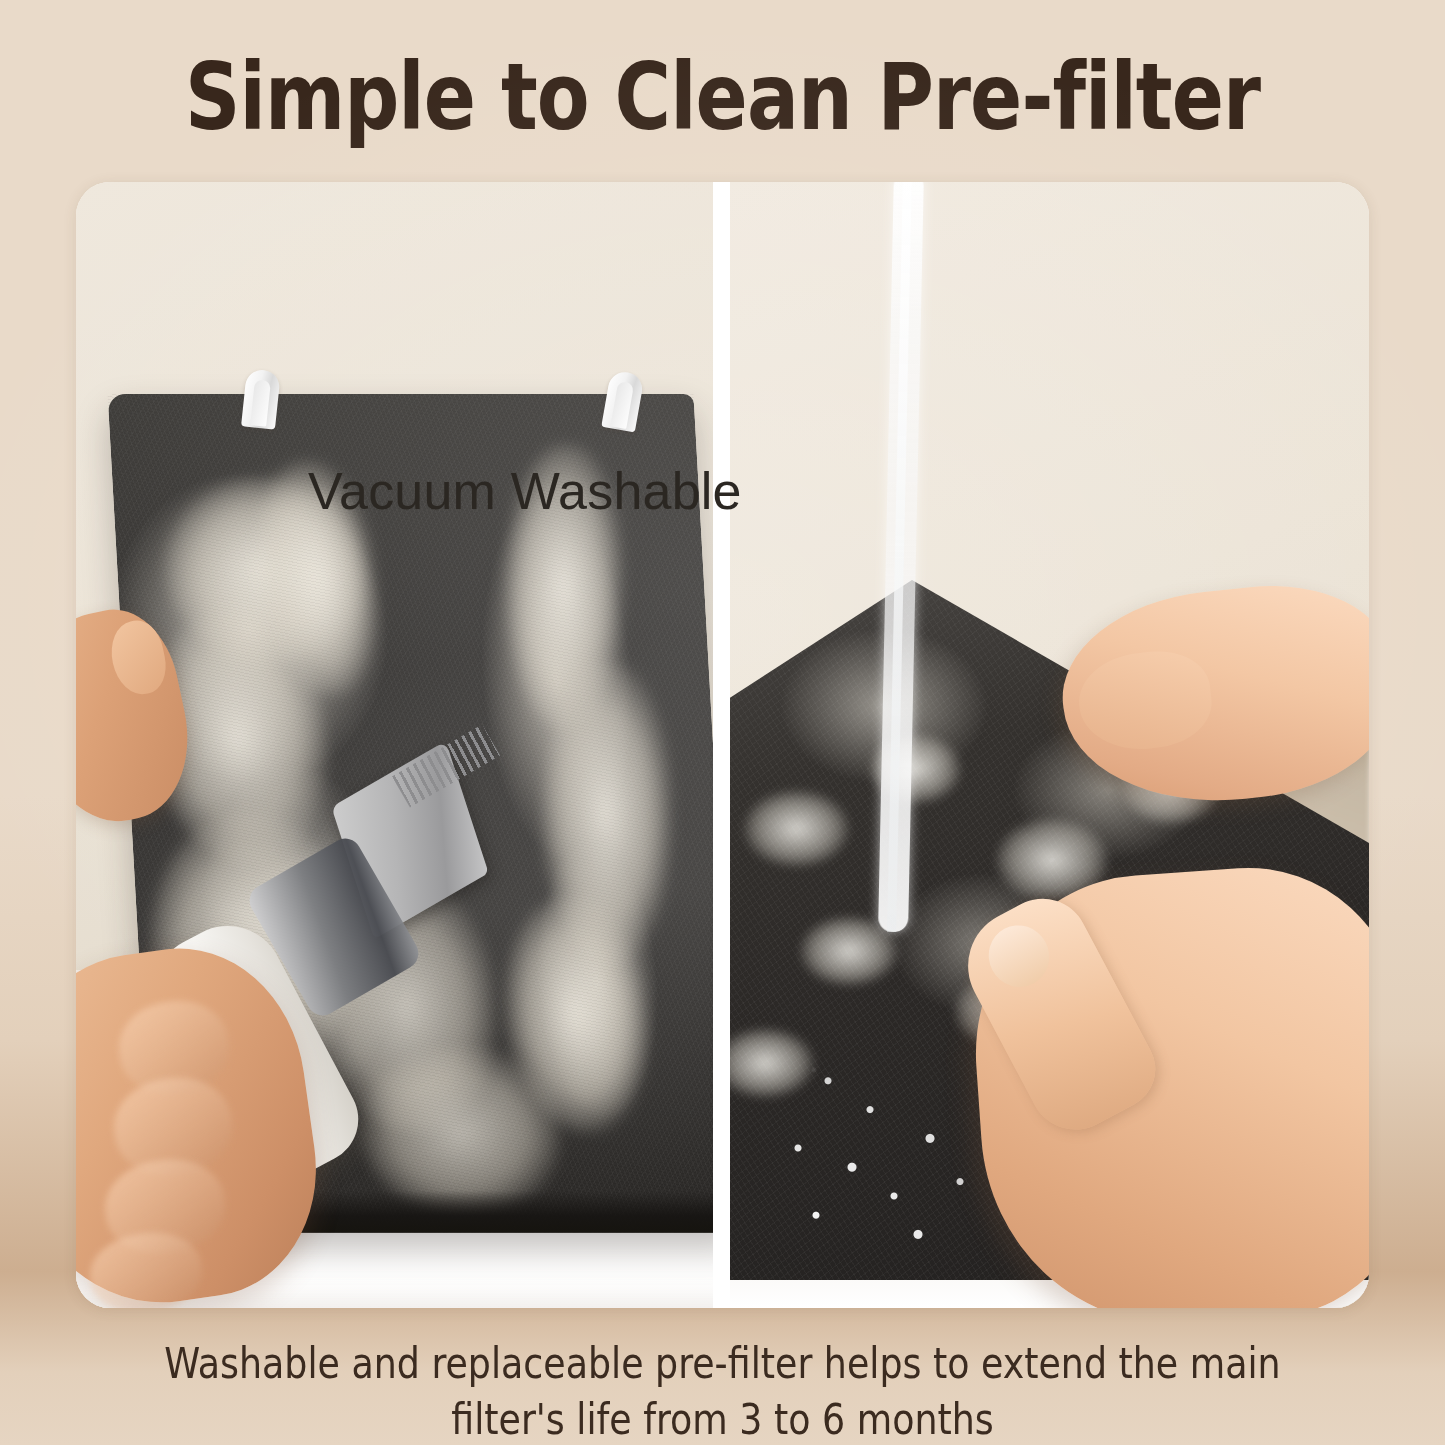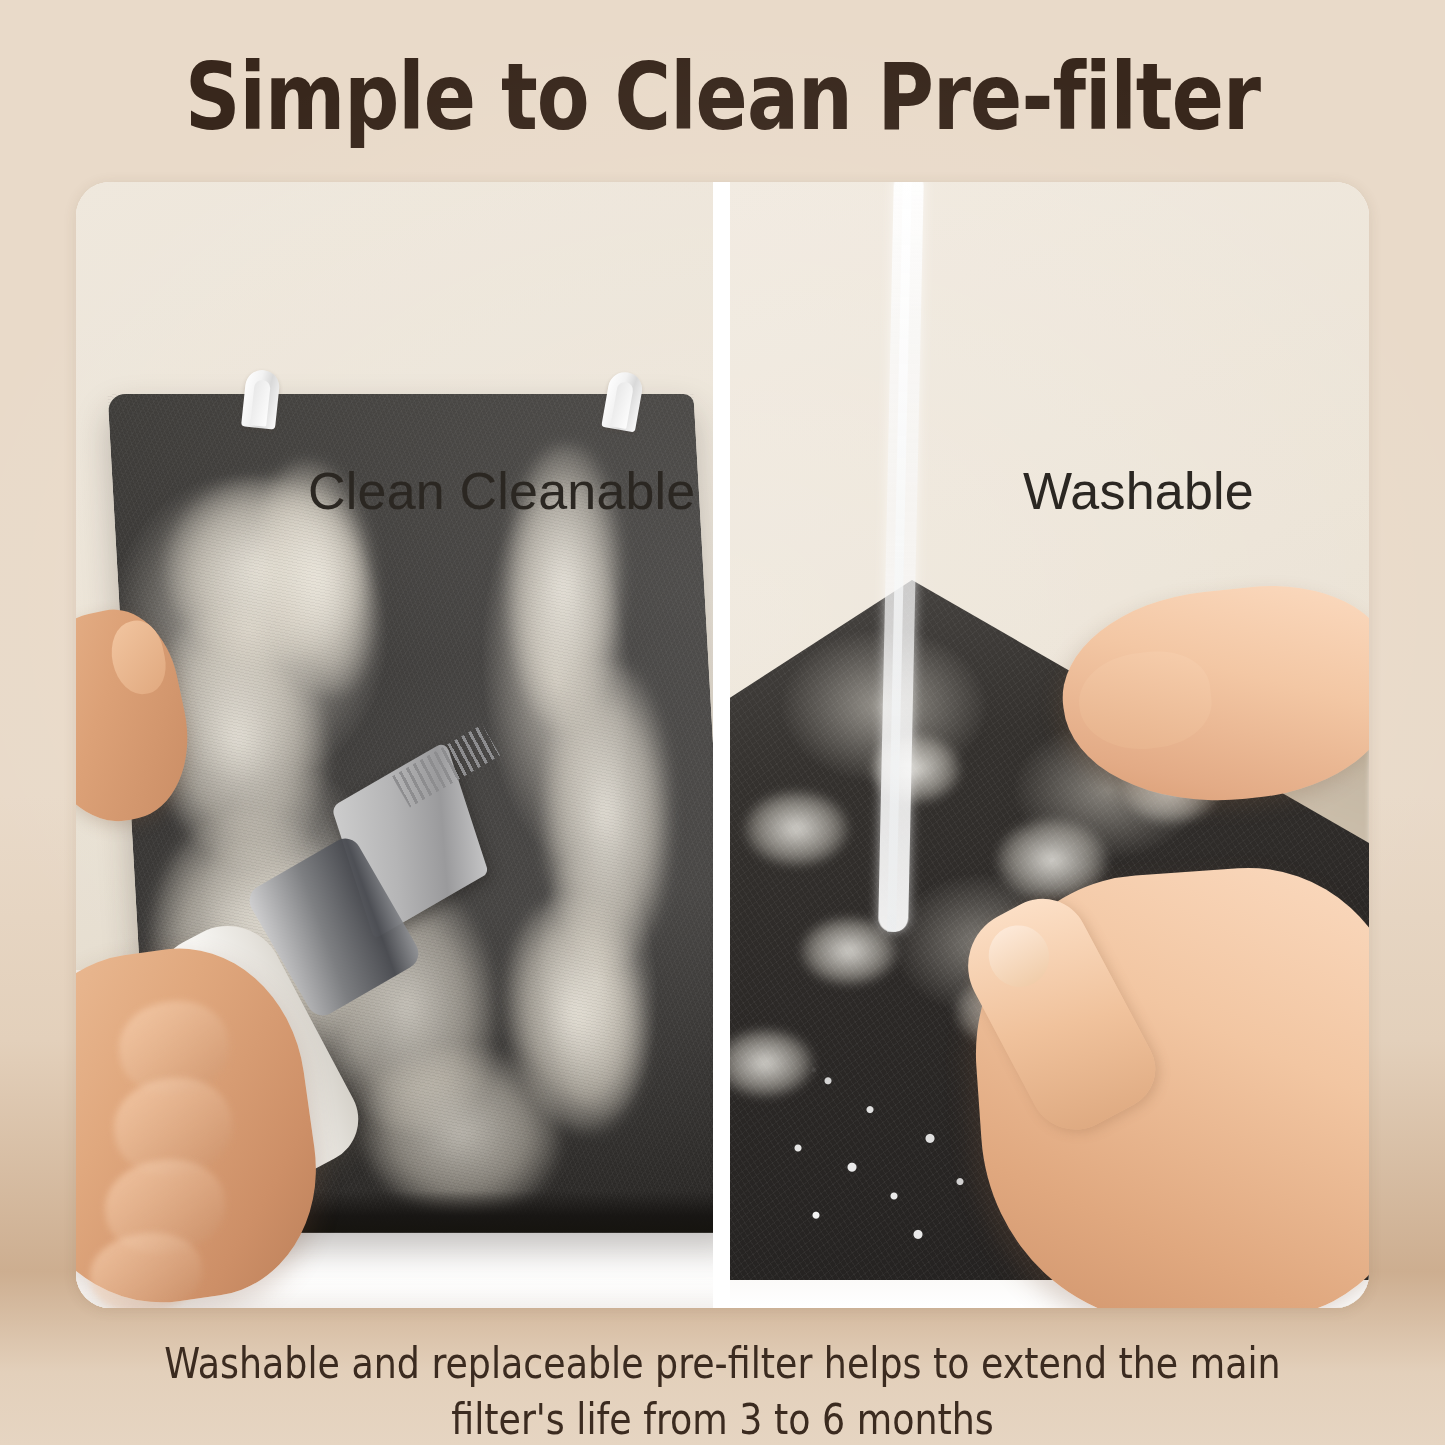--- a/index.html
+++ b/index.html
@@ -494,23 +494,22 @@
 
       <div class="stream"></div>
       <div class="splash-zone"></div>
 
       <div class="hand-r-top"></div>
       <div class="hand-r-bot">
         <div class="thumb-r"></div>
       </div>
     </div>
 
-    <div class="photo-label label-left">Clean Cleanable</div>
-
-    <div class="photo-label label-right">Washable</div>
+    <div class="photo-label label-left">Vacuum Washable</div>
+
   </div>
 
   <div class="caption">
     <span class="line">Washable and replaceable pre-filter helps to extend the main</span>
     <span class="line">filter's life from 3 to 6 months</span>
   </div>
 
 </div>
 
 </body></html>

